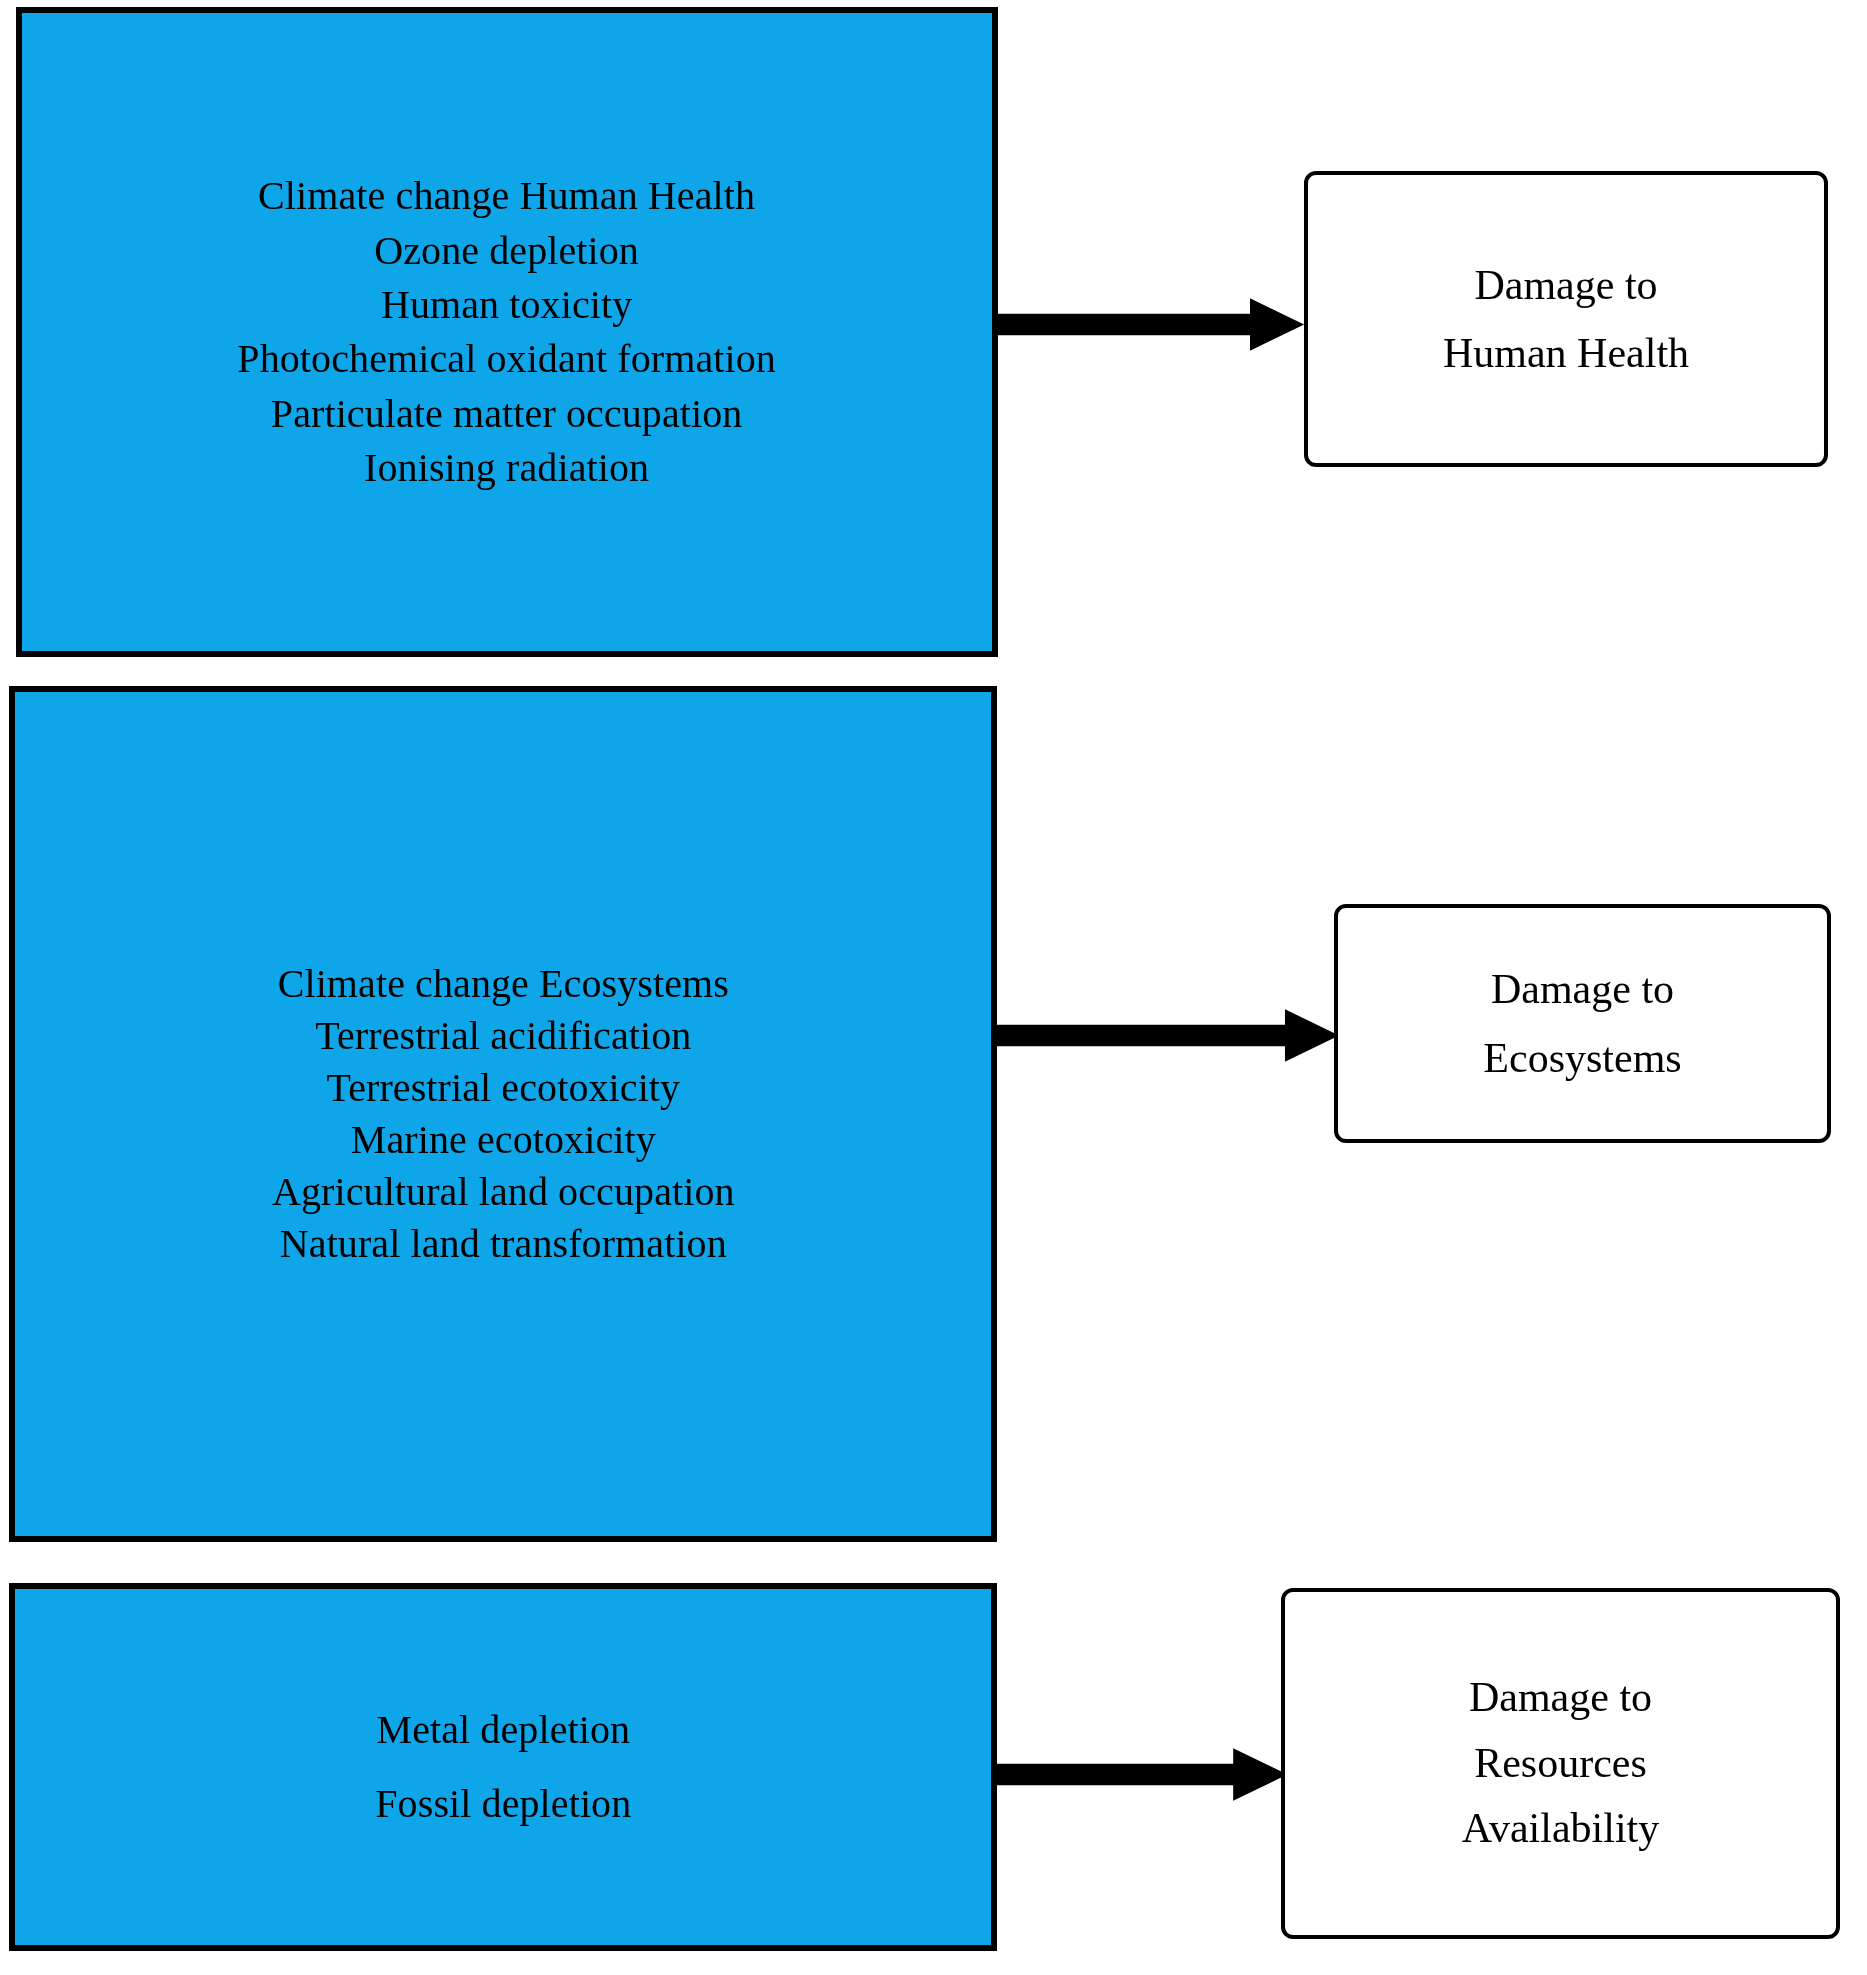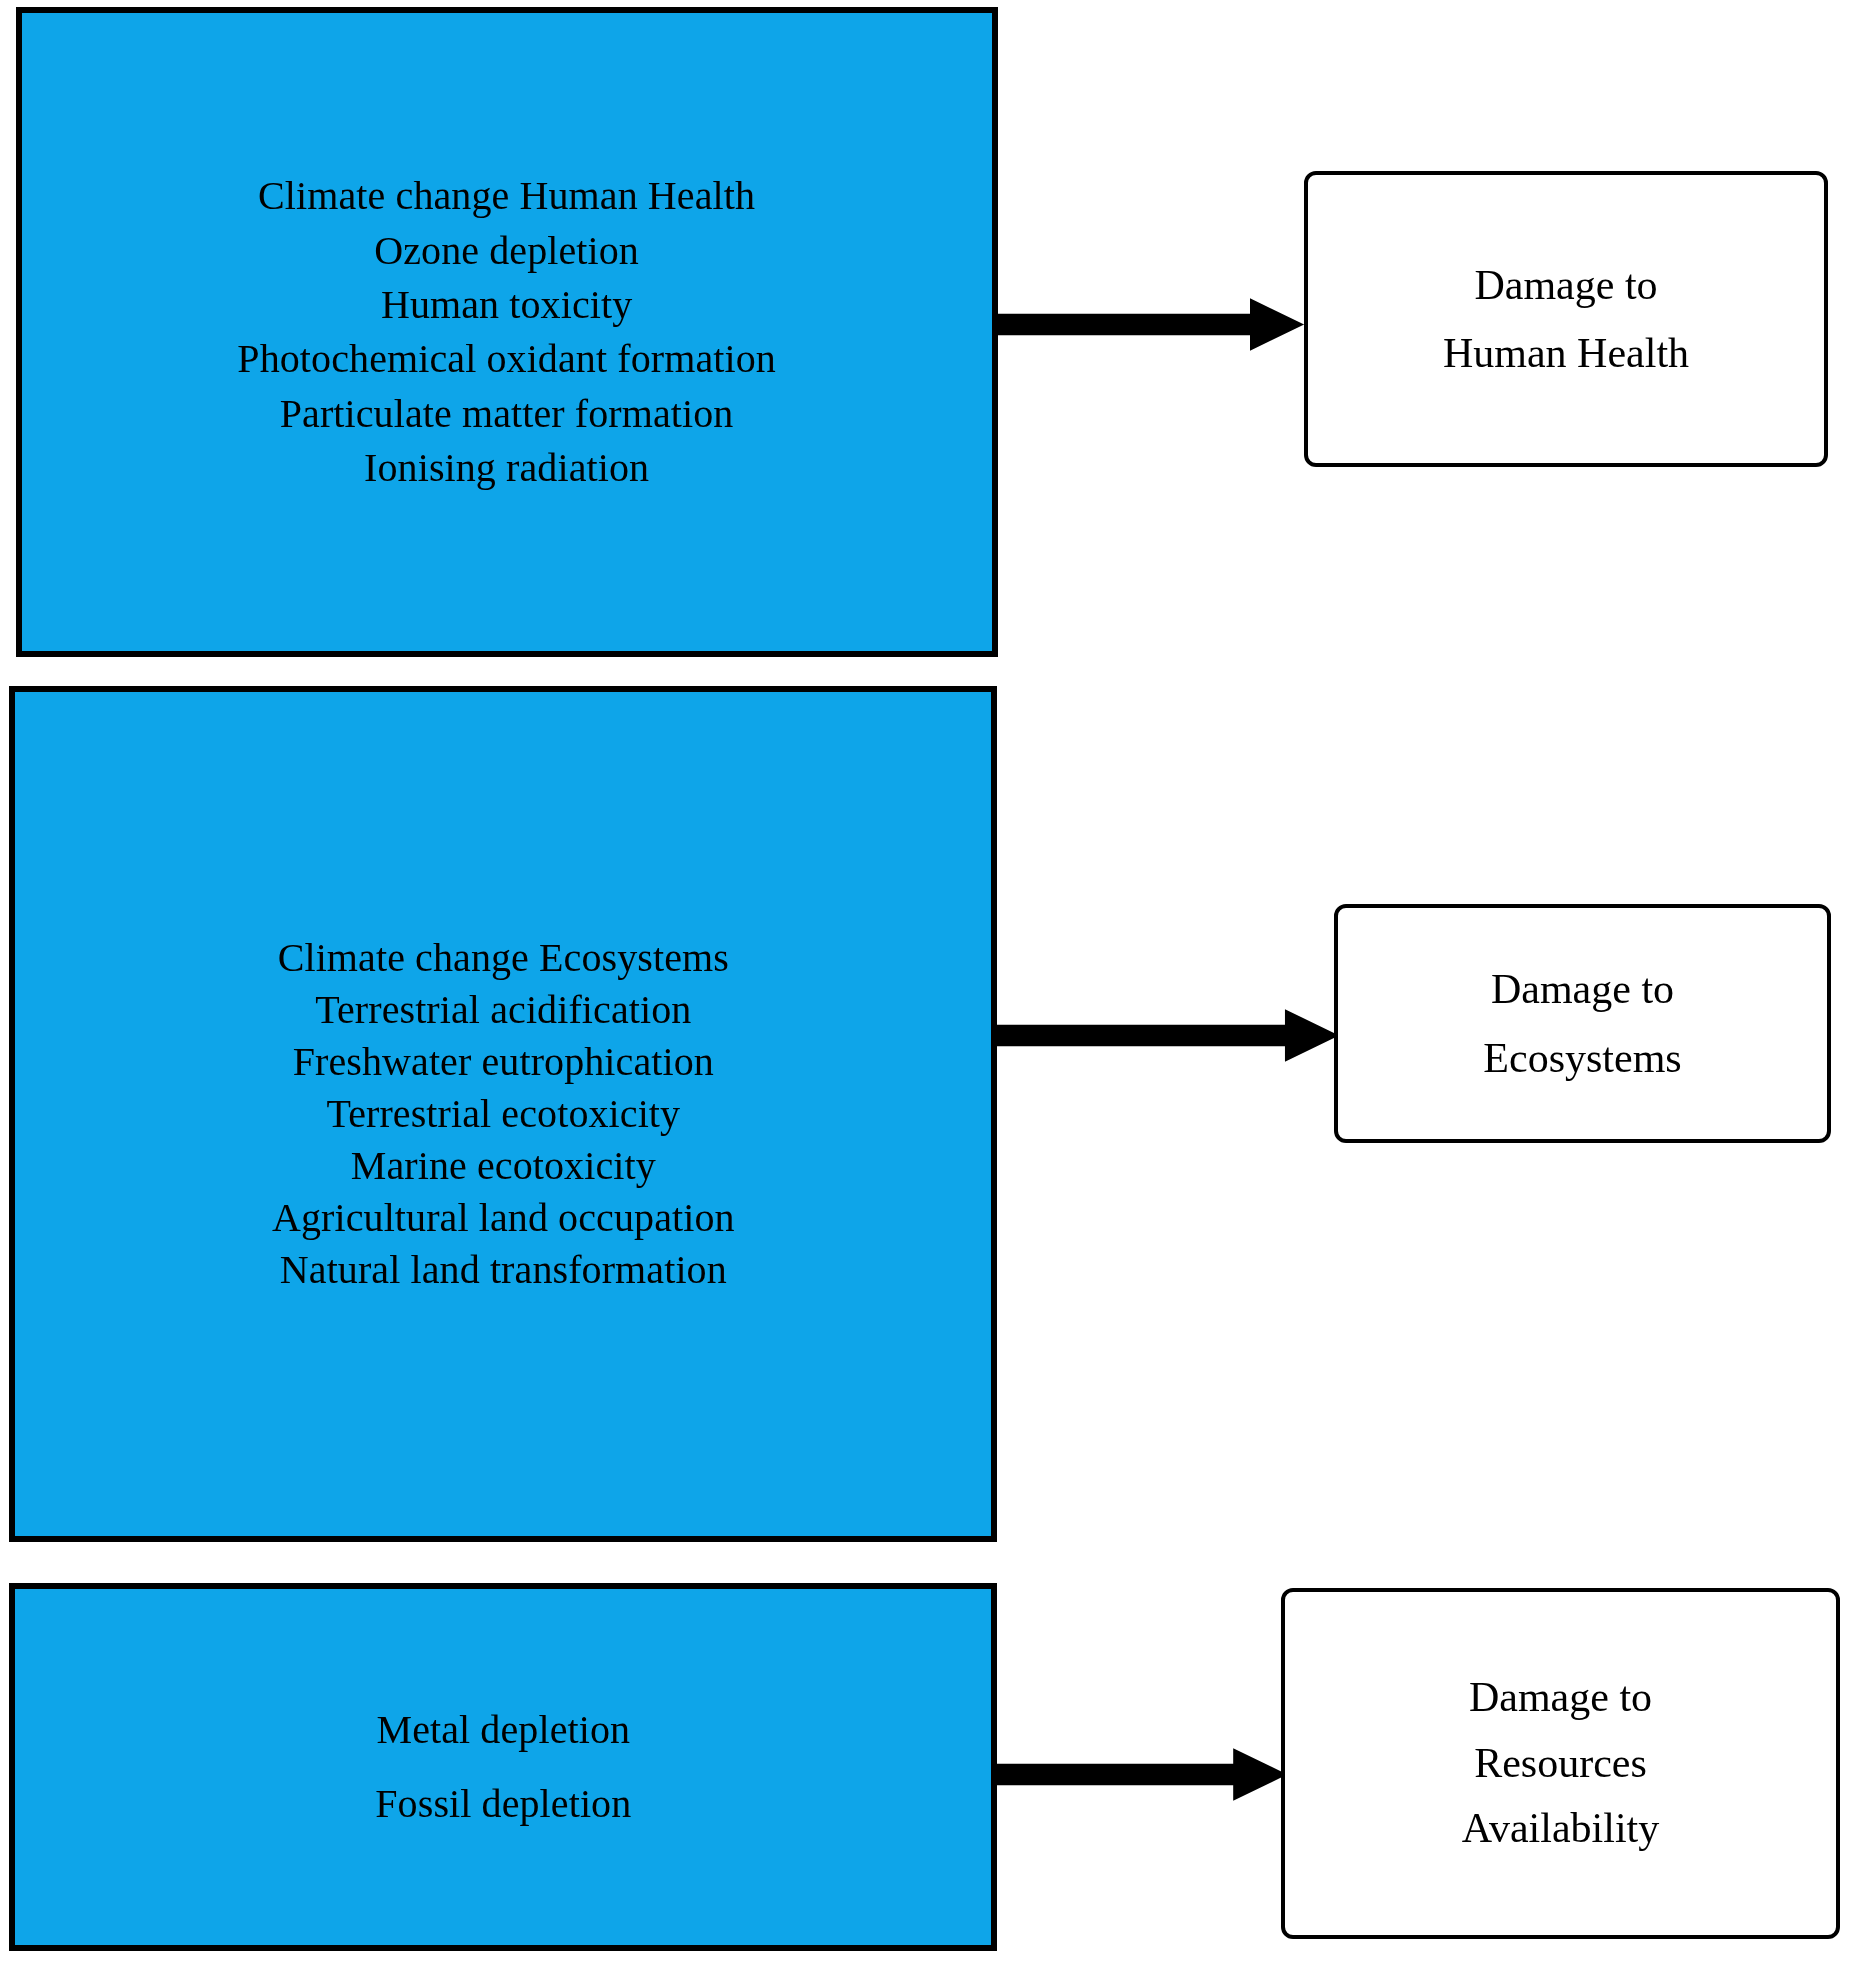--- a/index.html
+++ b/index.html
@@ -80,39 +80,38 @@
 </head>
 <body>
 
 <div id="page">
 
   <div class="cat-box" id="box-human-health">
     <div class="cat-line">Climate change Human Health</div>
     <div class="cat-line">Ozone depletion</div>
     <div class="cat-line">Human toxicity</div>
     <div class="cat-line">Photochemical oxidant formation</div>
-    <div class="cat-line">Particulate matter formation</div>
+    <div class="cat-line">Particulate matter occupation</div>
     <div class="cat-line">Ionising radiation</div>
   </div>
 
   <div class="arrow" id="arrow-human-health">
     <svg width="317" height="67" viewBox="0 0 610 130" xmlns="http://www.w3.org/2000/svg">
       <path d="M0,44 L500,44 L500,14 L605,65 L500,116 L500,86 L0,86 Z" fill="#000000"></path>
     </svg>
   </div>
 
   <div class="dmg-box" id="dmg-human-health">
     <div class="dmg-line">Damage to</div>
     <div class="dmg-line">Human Health</div>
   </div>
 
   <div class="cat-box" id="box-ecosystems">
     <div class="cat-line">Climate change Ecosystems</div>
     <div class="cat-line">Terrestrial acidification</div>
-    <div class="cat-line">Freshwater eutrophication</div>
     <div class="cat-line">Terrestrial ecotoxicity</div>
     <div class="cat-line">Marine ecotoxicity</div>
     <div class="cat-line">Agricultural land occupation</div>
     <div class="cat-line">Natural land transformation</div>
   </div>
 
   <div class="arrow" id="arrow-ecosystems">
     <svg width="348" height="67" viewBox="0 0 670 130" xmlns="http://www.w3.org/2000/svg">
       <path d="M0,44 L560,44 L560,14 L665,65 L560,116 L560,86 L0,86 Z" fill="#000000"></path>
     </svg>

